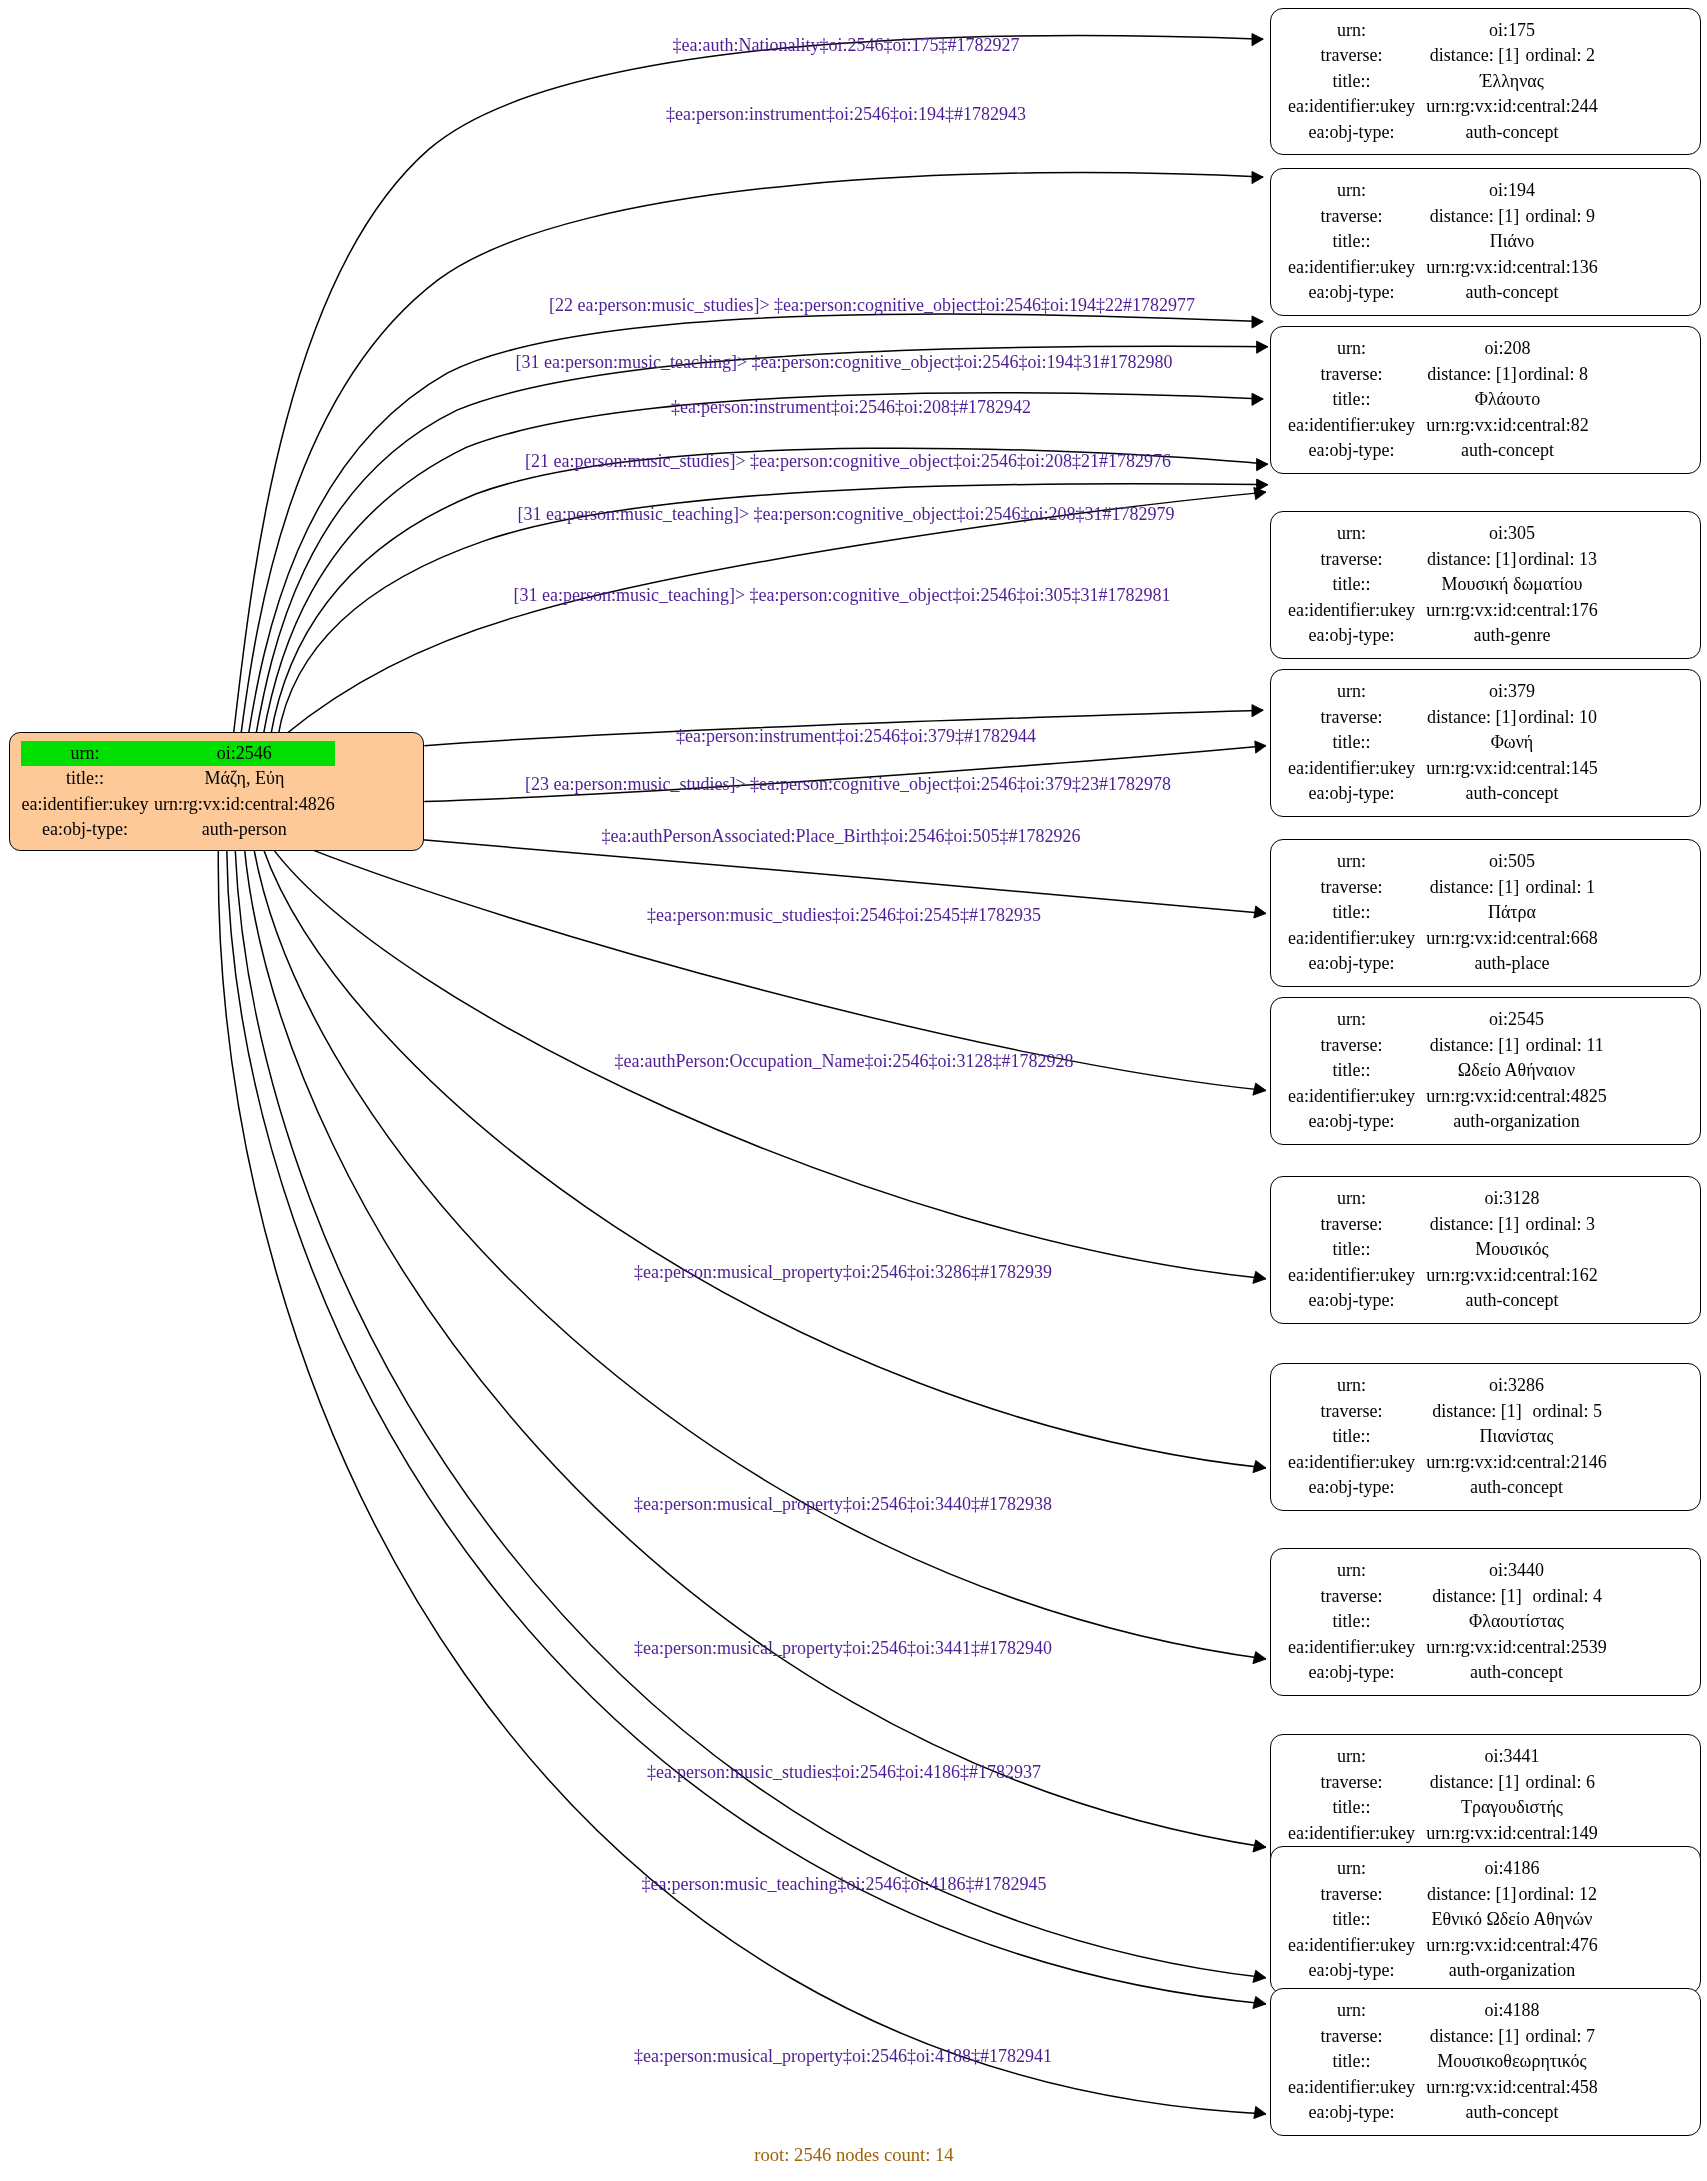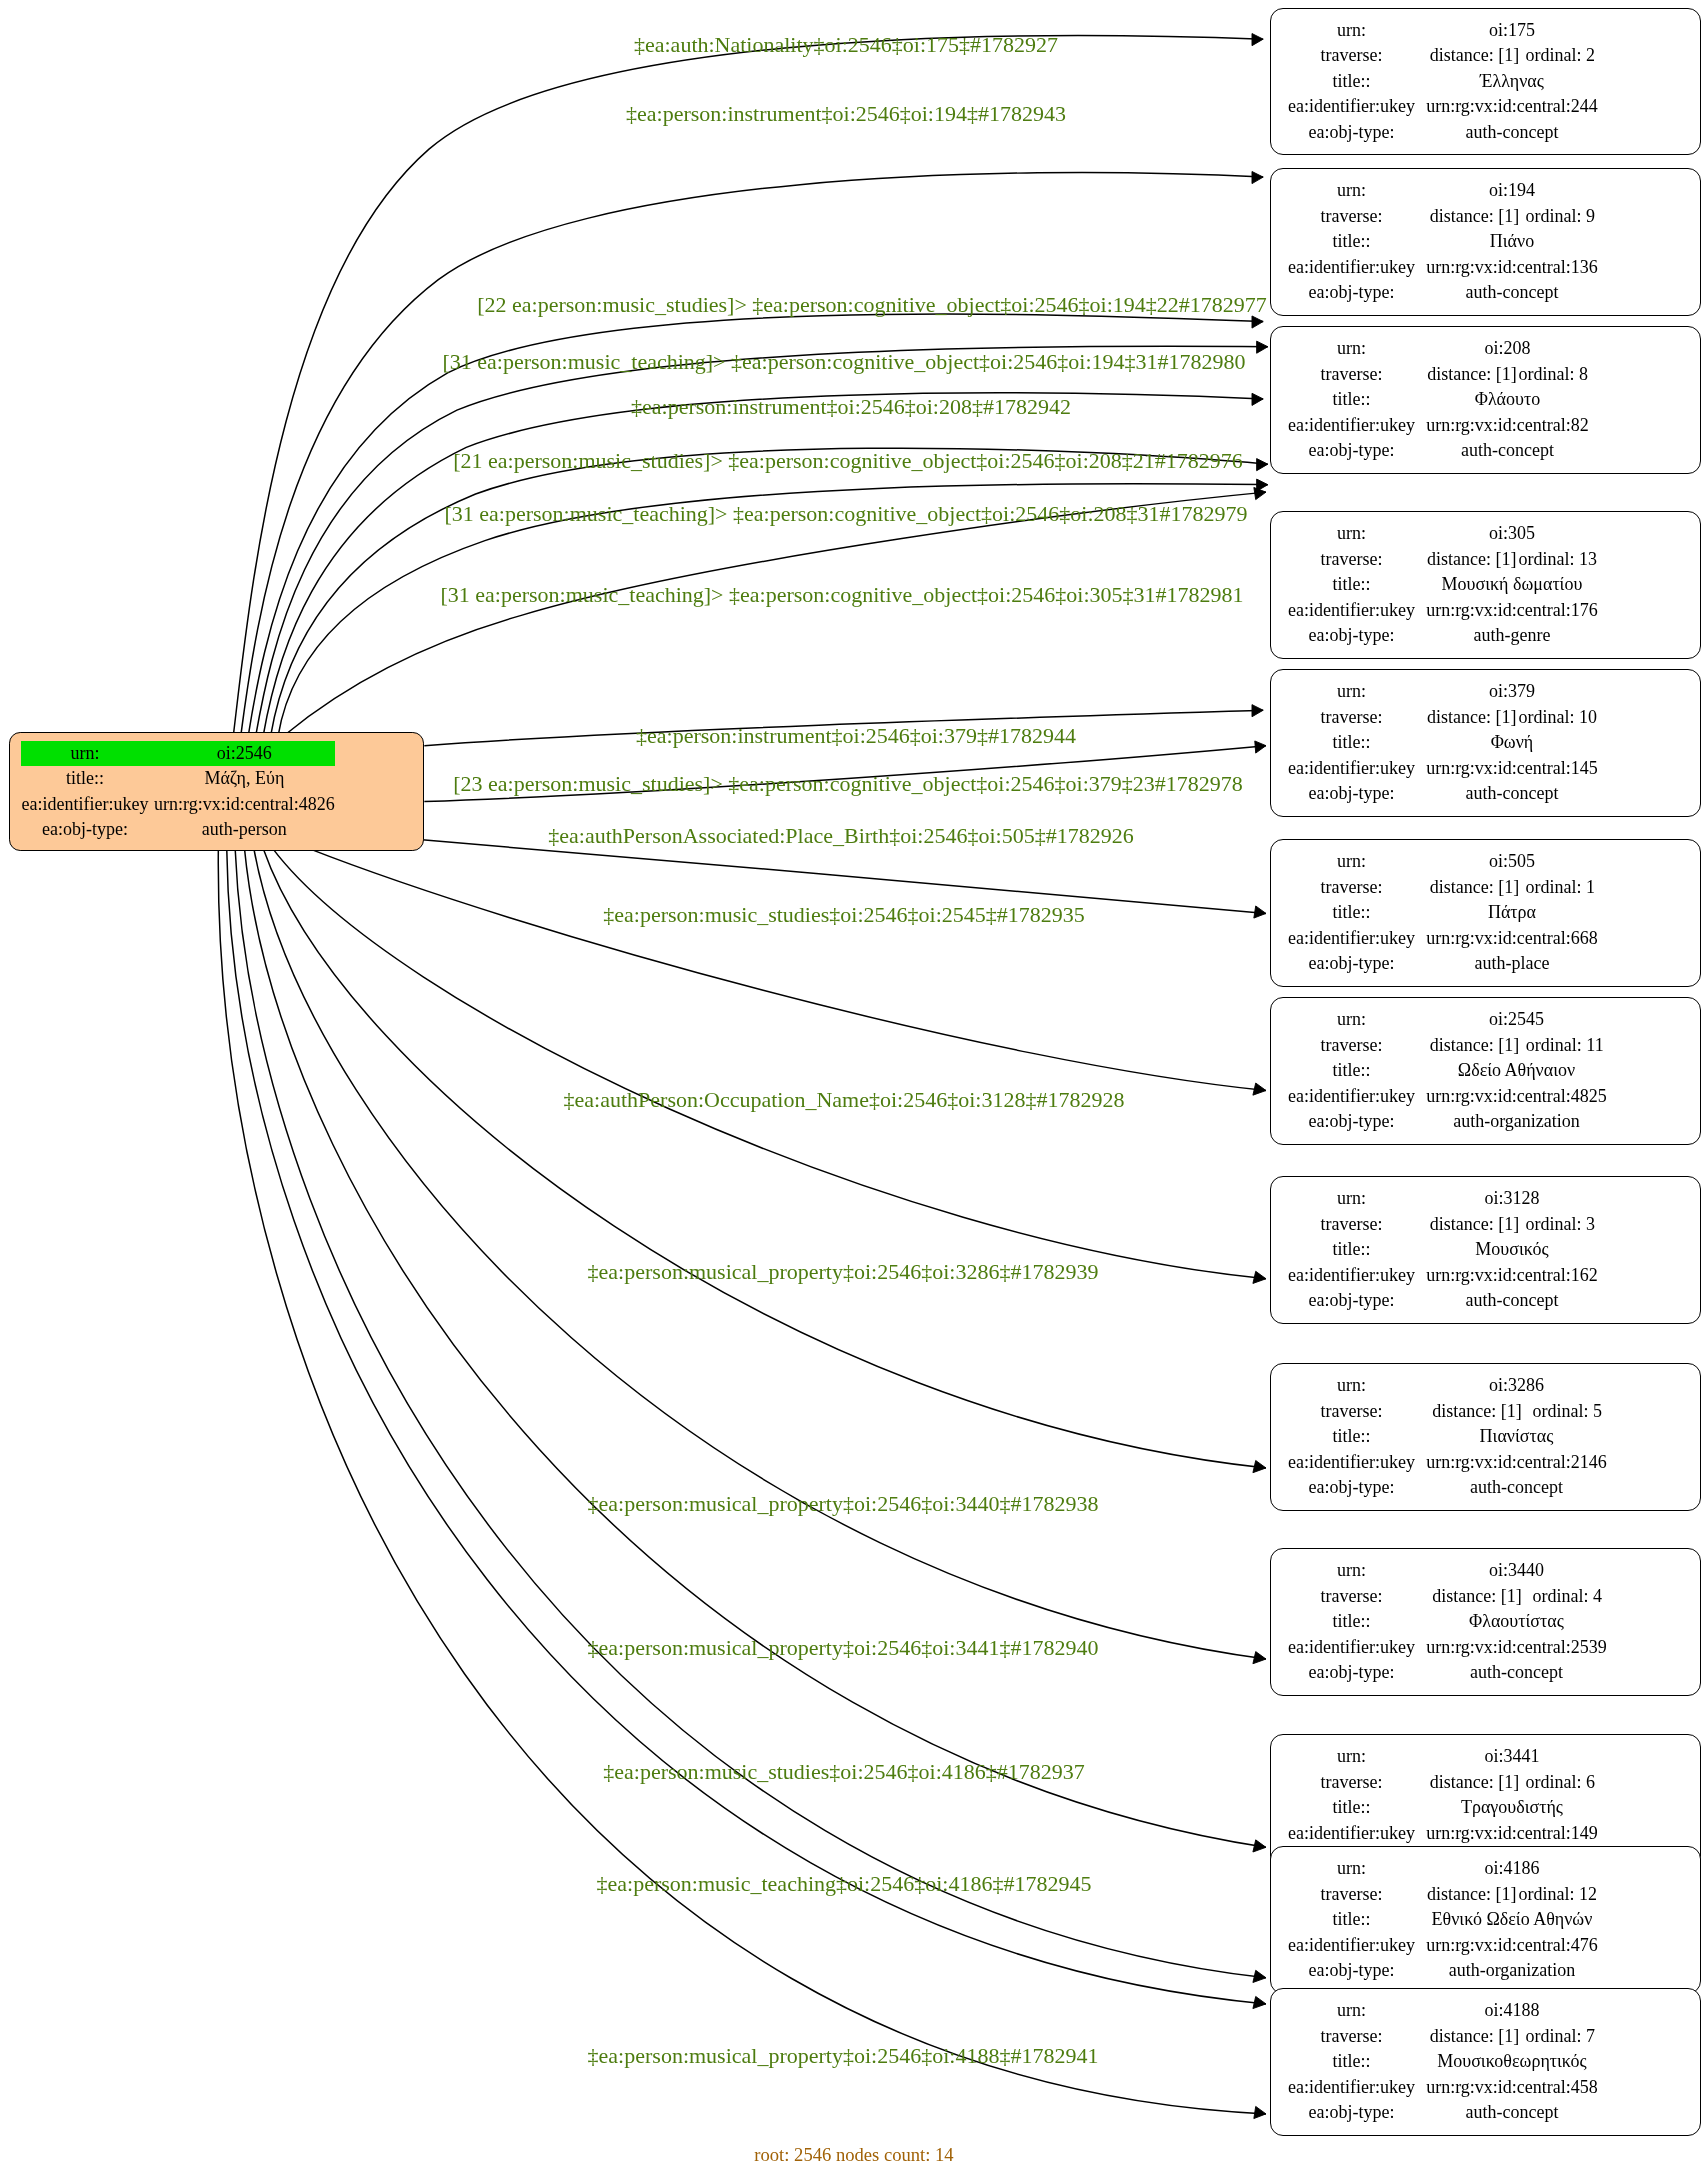--- a/index.html
+++ b/index.html
@@ -69,24 +69,24 @@
     line-height: 1.42;
   }
   .node.root td.k { padding-right: 5.6px; }
   .hl {
     background: #00e000;
   }
   .trav-dist { padding-right: 32px; }
 
   .elabel {
     position: absolute;
-    font-size: 22px;
+    font-size: 18px;
     line-height: 1;
     white-space: nowrap;
-    color: #4d7c0f;
+    color: #4c1d95;
     transform: translate(-50%, -50%);
   }
   .footer {
     position: absolute;
     font-size: 18.6px;
     white-space: nowrap;
     color: #a16207;
     transform: translateX(-50%);
   }
 </style>
@@ -585,21 +585,21 @@
   <div class="elabel" style="left:848px; top:305px;margin-left:24px;">[22 ea:person:music_studies]&gt; ‡ea:person:cognitive_object‡oi:2546‡oi:194‡22#1782977</div>
   <div class="elabel" style="left:844px; top:362px;">[31 ea:person:music_teaching]&gt; ‡ea:person:cognitive_object‡oi:2546‡oi:194‡31#1782980</div>
   <div class="elabel" style="left:851px; top:407px;">‡ea:person:instrument‡oi:2546‡oi:208‡#1782942</div>
   <div class="elabel" style="left:848px; top:461px;">[21 ea:person:music_studies]&gt; ‡ea:person:cognitive_object‡oi:2546‡oi:208‡21#1782976</div>
   <div class="elabel" style="left:846px; top:514px;">[31 ea:person:music_teaching]&gt; ‡ea:person:cognitive_object‡oi:2546‡oi:208‡31#1782979</div>
   <div class="elabel" style="left:842px; top:595px;">[31 ea:person:music_teaching]&gt; ‡ea:person:cognitive_object‡oi:2546‡oi:305‡31#1782981</div>
   <div class="elabel" style="left:856px; top:736px;">‡ea:person:instrument‡oi:2546‡oi:379‡#1782944</div>
   <div class="elabel" style="left:848px; top:784px;">[23 ea:person:music_studies]&gt; ‡ea:person:cognitive_object‡oi:2546‡oi:379‡23#1782978</div>
   <div class="elabel" style="left:841px; top:836px;">‡ea:authPersonAssociated:Place_Birth‡oi:2546‡oi:505‡#1782926</div>
   <div class="elabel" style="left:844px; top:915px;">‡ea:person:music_studies‡oi:2546‡oi:2545‡#1782935</div>
-  <div class="elabel" style="left:844px; top:1100px;">‡ea:authPerson:Occupation_Name‡oi:2546‡oi:3128‡#1782928</div>
+  <div class="elabel" style="left:844px; top:1061px;">‡ea:authPerson:Occupation_Name‡oi:2546‡oi:3128‡#1782928</div>
   <div class="elabel" style="left:843px; top:1272px;">‡ea:person:musical_property‡oi:2546‡oi:3286‡#1782939</div>
   <div class="elabel" style="left:843px; top:1464px;margin-top:40px;">‡ea:person:musical_property‡oi:2546‡oi:3440‡#1782938</div>
   <div class="elabel" style="left:843px; top:1648px;">‡ea:person:musical_property‡oi:2546‡oi:3441‡#1782940</div>
   <div class="elabel" style="left:844px; top:1772px;text-align:center;">‡ea:person:music_studies‡oi:2546‡oi:4186‡#1782937</div>
   <div class="elabel" style="left:844px; top:1884px;text-align:right;">‡ea:person:music_teaching‡oi:2546‡oi:4186‡#1782945</div>
   <div class="elabel" style="left:843px; top:2056px;">‡ea:person:musical_property‡oi:2546‡oi:4188‡#1782941</div>
 
   <div class="footer" style="left:854px; top:2144px;">root: 2546 nodes count: 14</div>
 
 </div>

